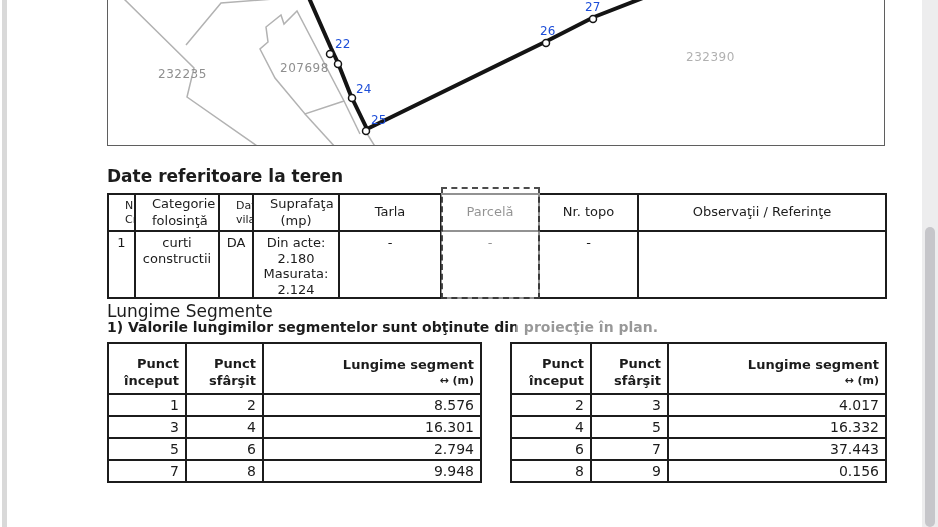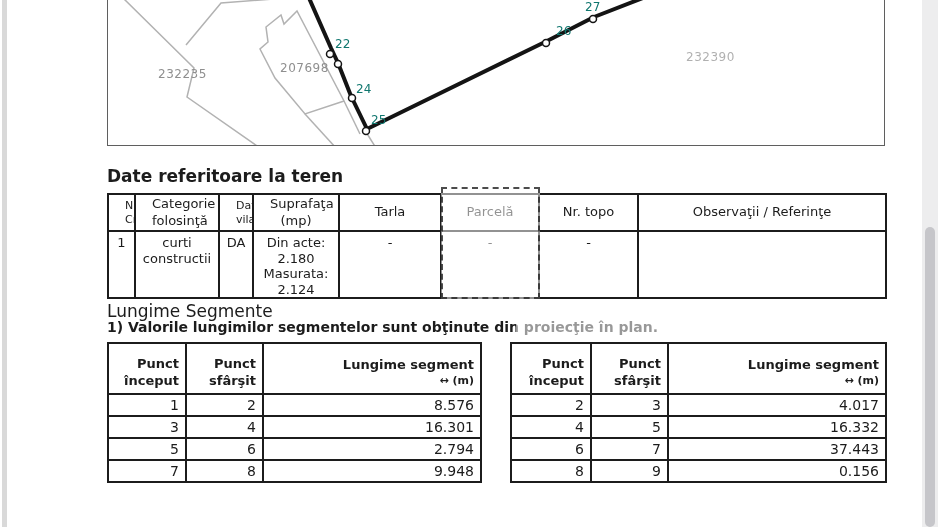--- a/index.html
+++ b/index.html
@@ -12,21 +12,21 @@
   .edge-strip{position:absolute;left:2px;top:0;width:5px;height:527px;background:#d9d9d9;}
   
   .sb-track{position:absolute;left:922px;top:0;width:16px;height:527px;background:#ededee;}
   .sb-thumb{position:absolute;left:925px;top:227px;width:10px;height:300px;background:#c6c6ca;border-radius:5px;}
   
   .map{position:absolute;left:107px;top:0;width:778px;height:146px;box-sizing:border-box;
        border-left:1px solid #5f5f5f;border-right:1px solid #5f5f5f;border-bottom:1px solid #5f5f5f;
        overflow:hidden;background:#fff;}
   .map svg{position:absolute;left:0;top:0;}
   .map .plbl{position:absolute;font-size:12px;color:#8f8f8f;letter-spacing:.5px;white-space:nowrap;}
-  .map .ptlbl{position:absolute;font-size:12px;color:#0f766e;white-space:nowrap;}
+  .map .ptlbl{position:absolute;font-size:12px;color:#1d4ed8;white-space:nowrap;}
   
   .land-title{position:absolute;left:107px;top:166px;font-size:17px;font-weight:bold;}
   
   table{border-collapse:collapse;table-layout:fixed;}
   .land-table{position:absolute;left:107px;top:193px;width:778px;font-size:13px;}
   .land-table th,.land-table td{border:2px solid #1c1c1c;box-sizing:border-box;
     text-align:center;white-space:pre-line;overflow:hidden;}
   .land-table th{font-weight:normal;vertical-align:middle;padding:1px 16px;line-height:1.25;}
   .land-table td{vertical-align:top;padding:3px 2px 0;line-height:1.2;}
   .land-table .small{font-size:11px;}
@@ -78,21 +78,21 @@
       <circle cx="438" cy="43" r="3.5"></circle>
       <circle cx="485" cy="19" r="3.5"></circle>
     </g>
   </svg>
   <span class="plbl" style="left:50px;top:67px">232235</span>
   <span class="plbl" style="left:172px;top:61px">207698</span>
   <span class="plbl" style="left:578px;top:50px">232390</span>
   <span class="ptlbl" style="left:227px;top:37px">22</span>
   <span class="ptlbl" style="left:248px;top:82px">24</span>
   <span class="ptlbl" style="left:263px;top:113px">25</span>
-  <span class="ptlbl" style="left:448px;top:24px">26</span>
+  <span class="ptlbl" style="left:432px;top:24px">26</span>
   <span class="ptlbl" style="left:477px;top:0px">27</span>
 </div>
 
 <div class="land-title">Date referitoare la teren</div>
 
 <table class="land-table">
   <colgroup>
     <col style="width:27px">
       <col style="width:84px">
       <col style="width:34px">

